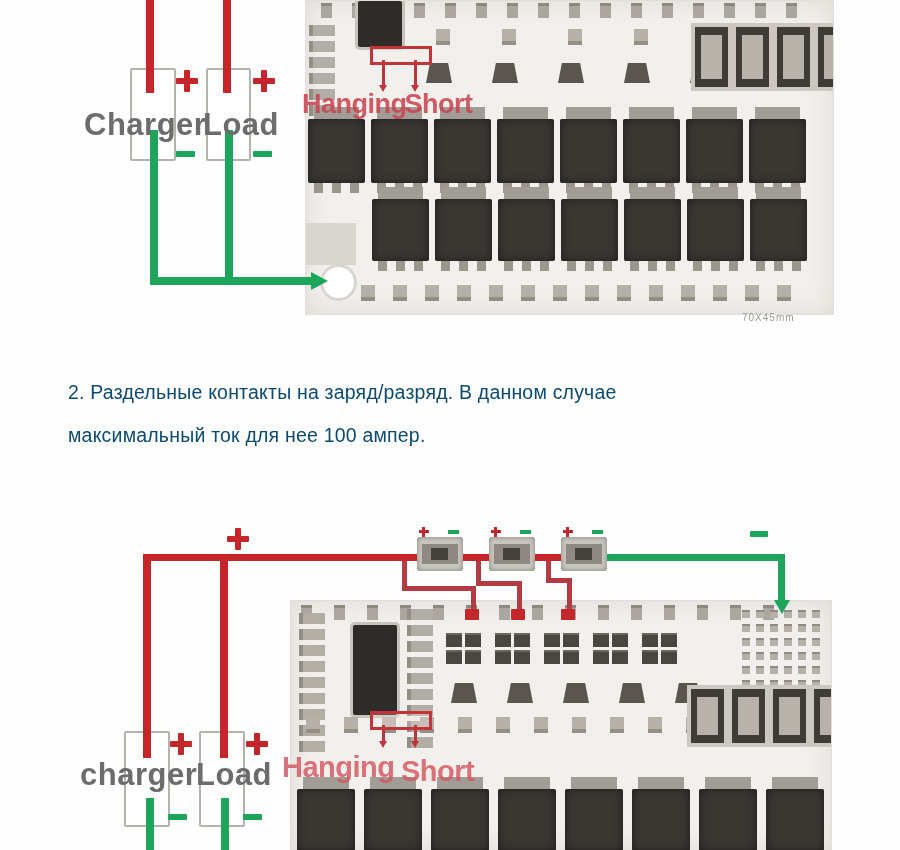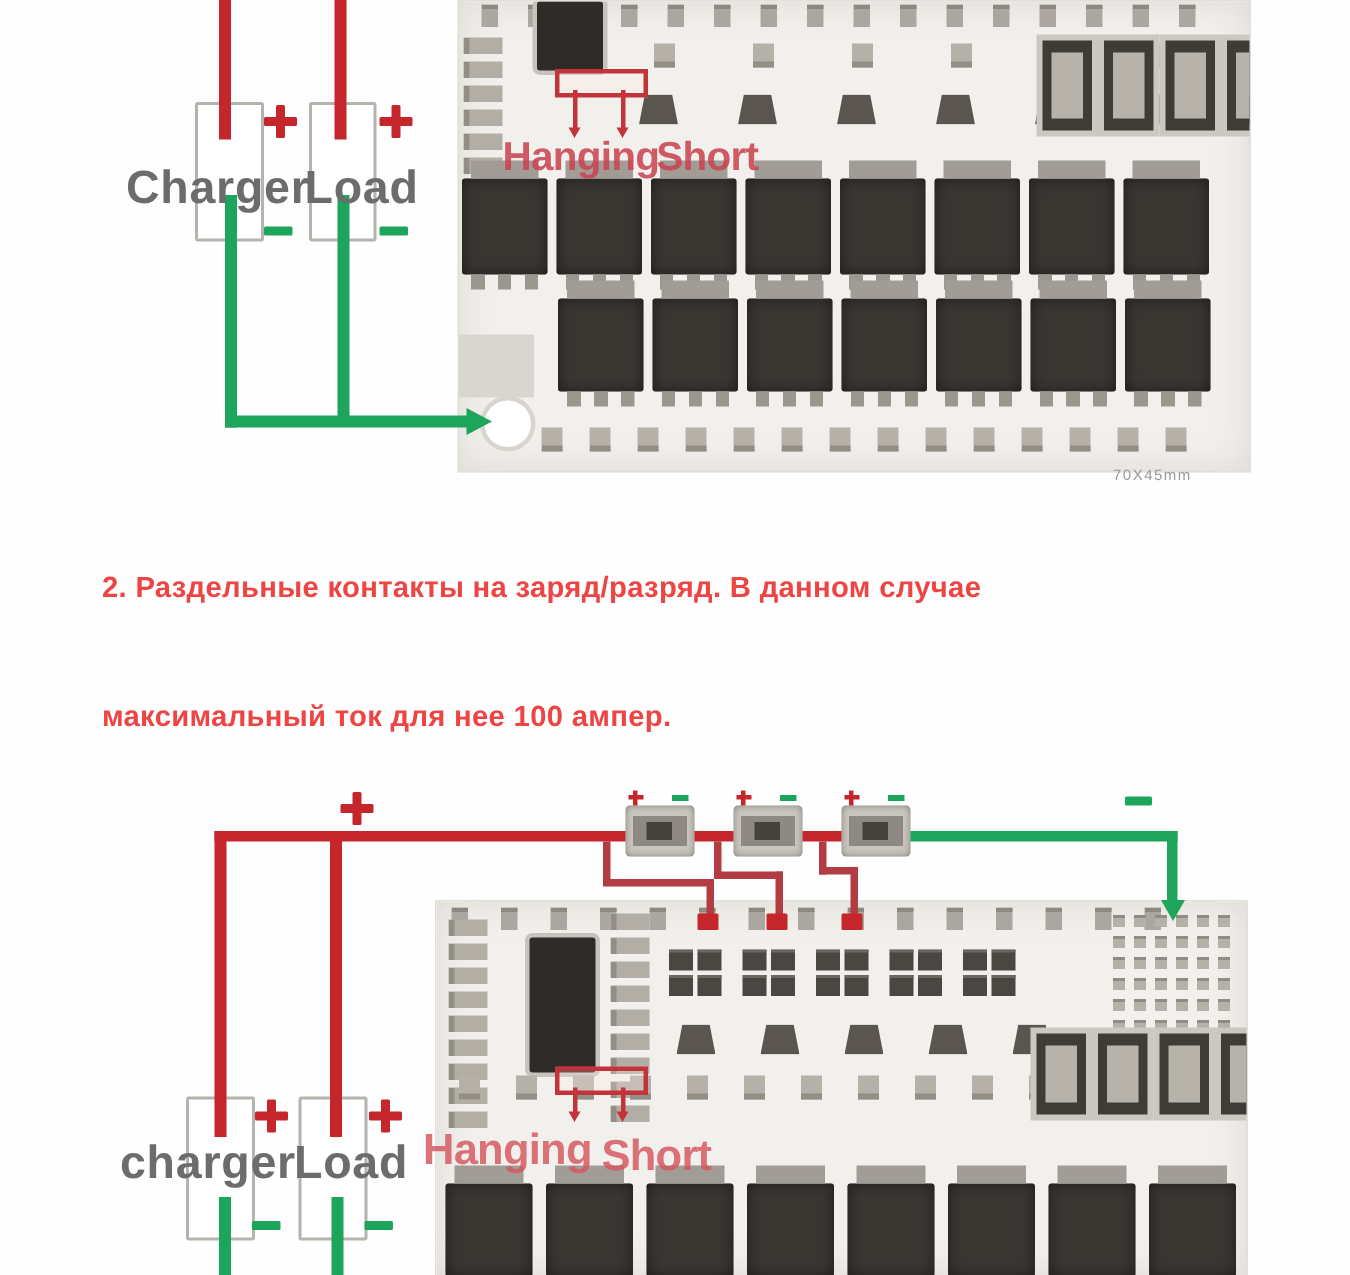--- a/index.html
+++ b/index.html
@@ -58,26 +58,26 @@
          clip-path:polygon(15% 0,85% 0,100% 100%,0 100%);}
   .balgrid{position:absolute;display:flex;flex-wrap:wrap;align-content:flex-start;}
   .balgrid i{width:8px;height:8px;margin:3px;background:#b5b1a9;box-shadow:inset 0 2px 0 #908b83;}
   .hole{position:absolute;background:#ffffff;border-radius:50%;box-shadow:0 0 0 3px #d8d5cf;}
   .plate{position:absolute;background:#d9d6d0;}
 
   
   .callout{position:absolute;border:3px solid #c3333a;background:rgba(255,230,230,.25);z-index:6;}
   .callout-line{position:absolute;width:3px;background:#c3333a;z-index:6;}
   .hs{position:absolute;z-index:7;font-weight:700;white-space:nowrap;}
-  .hs-top{font-size:27px;color:rgba(200,68,82,.88);letter-spacing:-.5px;margin-left:33px;}
+  .hs-top{font-size:27px;color:rgba(200,68,82,.88);letter-spacing:-.5px;}
   .hs-bot{font-size:29px;color:rgba(212,84,95,.82);letter-spacing:-.5px;}
   .watermark{position:absolute;font-size:10px;color:#9c9a96;z-index:2;filter:blur(.4px);letter-spacing:1px;}
 
   
-  .para-line{position:absolute;left:68px;font-size:19.5px;font-weight:700;color:#ef4444;
+  .para-line{position:absolute;left:68px;font-size:19.5px;font-weight:400;color:#0c4a6e;
              letter-spacing:.2px;white-space:nowrap;z-index:2;}
 
   
   .cell{position:absolute;width:46px;height:34px;background:#c9c5bf;border-radius:3px;z-index:4;
         box-shadow:inset 0 0 5px #84807a;}
   .cell::before{content:"";position:absolute;inset:7px 5px;background:#8e8a83;}
   .cell::after{content:"";position:absolute;left:14px;top:11px;width:17px;height:12px;background:#45423d;}
 </style>
 </head>
 <body>
@@ -194,21 +194,21 @@
   <div class="minus" style="left:253px;top:151px;"></div>
 
   <div class="wire red" style="left:146px;top:0;width:8px;height:93px;"></div>
   <div class="wire red" style="left:223px;top:0;width:8px;height:93px;"></div>
   <div class="wire green" style="left:150px;top:130px;width:8px;height:155px;"></div>
   <div class="wire green" style="left:225px;top:130px;width:8px;height:150px;"></div>
   <div class="wire green" style="left:150px;top:277px;width:163px;height:8px;"></div>
   <div class="arr-right" style="left:311px;top:272px;"></div>
 
   <div class="para-line" style="top:381px;">2. Раздельные контакты на заряд/разряд. В данном случае</div>
-  <div class="para-line" style="top:424px;margin-top:43px;">максимальный ток для нее 100 ампер.</div>
+  <div class="para-line" style="top:424px;">максимальный ток для нее 100 ампер.</div>
 
   <div class="pcb" style="left:290px;top:600px;width:540px;height:250px;">
     <div class="row" style="left:10px;top:4px;gap:22px;">
         <i class="sp"></i>
         <i class="sp"></i>
         <i class="sp"></i>
         <i class="sp"></i>
         <i class="sp"></i>
         <i class="sp"></i>
         <i class="sp"></i>

